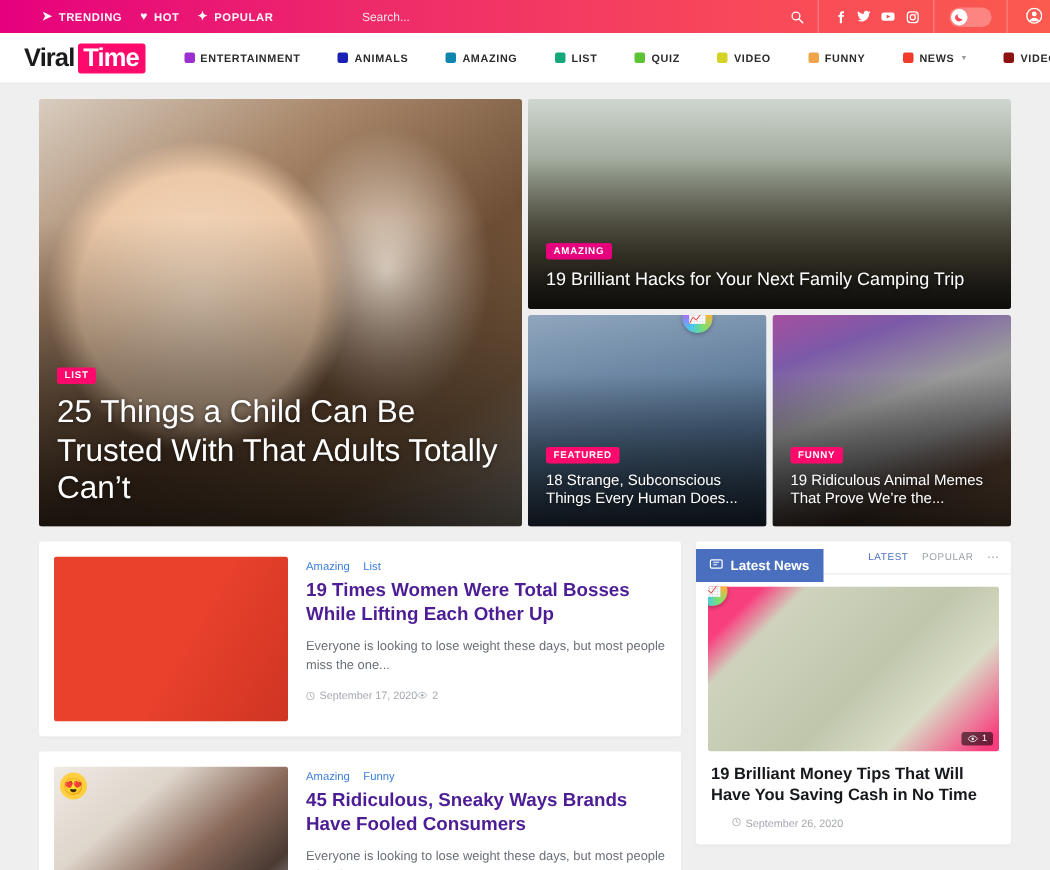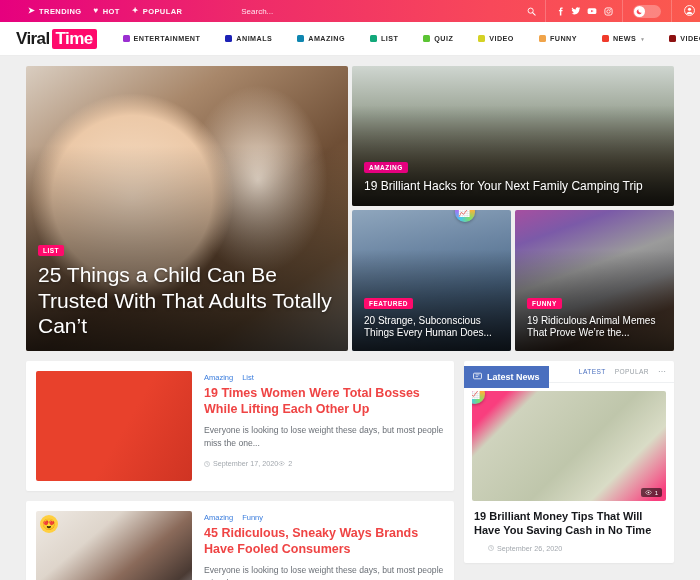--- a/index.html
+++ b/index.html
@@ -129,21 +129,21 @@
     margin-bottom: 10px; box-shadow: 0 1px 2px rgba(0,0,0,.04);
   }
   .thumb { width: 156px; height: 110px; position: relative; border-radius: 2px; overflow:hidden; flex:none; }
   .emoji-badge {
     position:absolute; top:4px; left:4px; width: 18px; height: 18px; border-radius: 50%;
     background: #ffcf3f; display:flex; align-items:center; justify-content:center; font-size: 11px; z-index: 4;
   }
   .post-body { flex: 1; padding-top: 2px; min-width: 0; }
   .p-cats { font-size: 7.5px; color: #3b7ddd; margin-bottom: 4px; display:flex; gap: 9px; }
   .p-cats span { cursor: pointer; }
-  .p-title { font-size: 12.5px; font-weight: bold; color: #ef4444; line-height: 1.25; margin-bottom: 7px; }
+  .p-title { font-size: 12.5px; font-weight: bold; color: #4c1d95; line-height: 1.25; margin-bottom: 7px; }
   .p-ex { font-size: 8.6px; color: #6a6f76; line-height: 1.5; margin-bottom: 9px; }
   .p-meta { display: flex; font-size: 7.2px; color: #a3a8ae; align-items:center; }
   .p-meta span { display:flex; align-items:center; gap: 3px; }
 
   
   .widget { background: #fff; border-radius: 2px; box-shadow: 0 1px 2px rgba(0,0,0,.04); }
   .w-head { display: flex; align-items: center; border-bottom: 1px solid #eef0f2; height: 22px; }
   .w-tab {
     background: #4a6fbf; color: #fff; font-size: 9px; font-weight: bold;
     padding: 0 9px; height: 22px; display: flex; align-items: center; gap: 5px; margin-top: 11px;
@@ -308,21 +308,21 @@
 
         <div class="hero-bot">
           <div>
             <div class="trend-badge" style="top:-8px;right:36px;">
                 <span>📈</span>
               </div>
             <div class="ph ph-street"></div>
             <div class="shade"></div>
             <div class="card-body">
               <span class="cat featured">FEATURED</span>
-              <div class="h-title sml">20 Strange, Subconscious Things Every Human Does...</div>
+              <div class="h-title sml">18 Strange, Subconscious Things Every Human Does...</div>
             </div>
           </div>
           <div>
             <div class="ph ph-cat"></div>
             <div class="shade"></div>
             <div class="card-body">
               <span class="cat funny">FUNNY</span>
               <div class="h-title sml">19 Ridiculous Animal Memes That Prove We’re the...</div>
             </div>
           </div>

